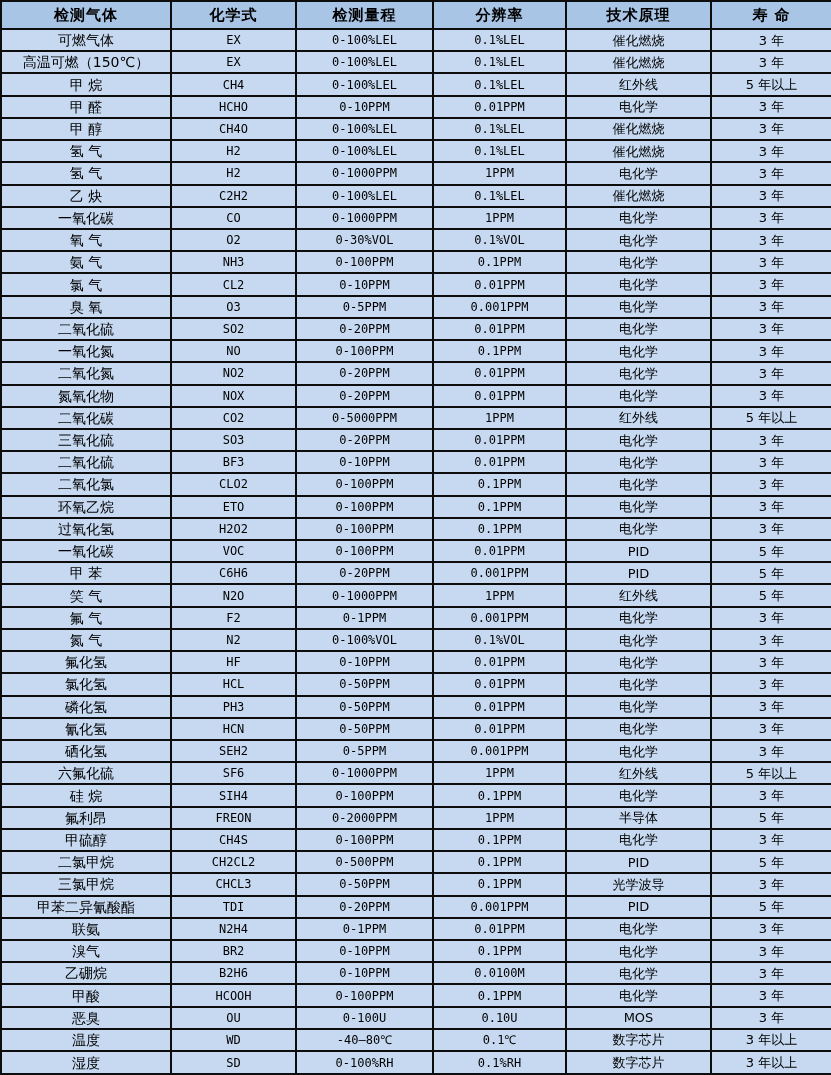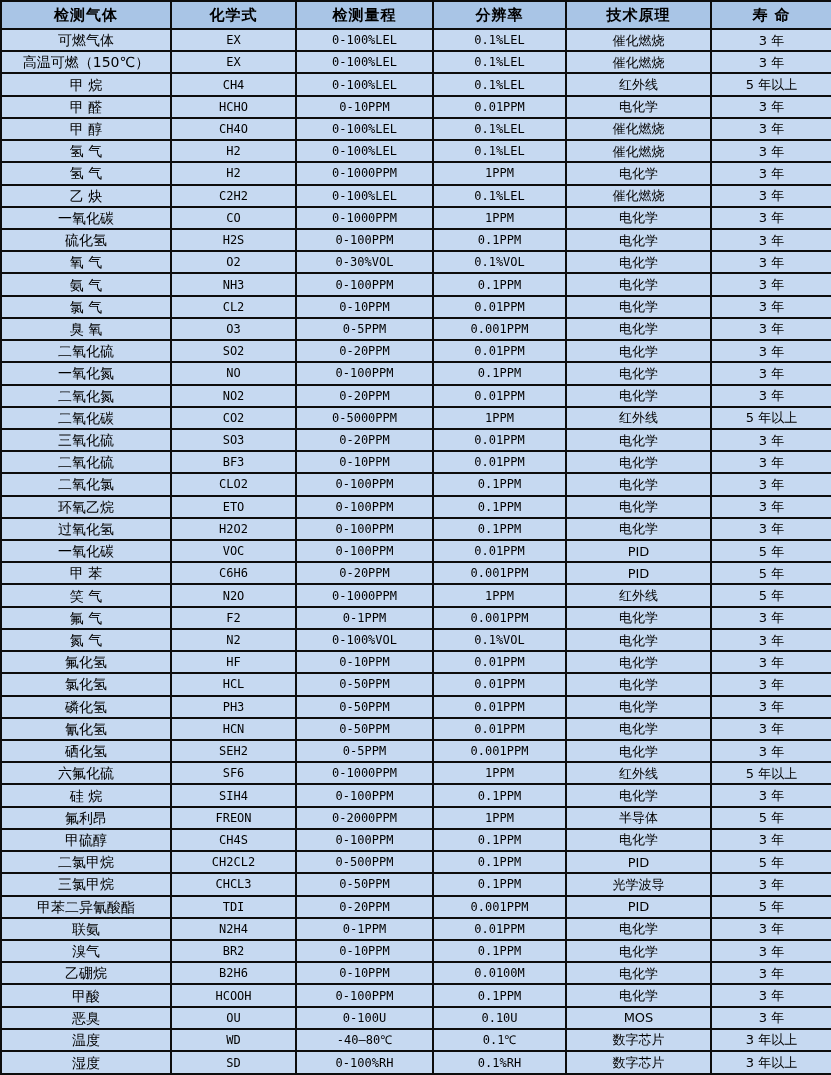--- a/index.html
+++ b/index.html
@@ -146,28 +146,20 @@
         </tr>
         <tr>
           <td class="col-gas">一氧化碳</td>
           <td class="col-formula">CO</td>
           <td class="col-range">0-1000PPM</td>
           <td class="col-resolution">1PPM</td>
           <td class="col-principle">电化学</td>
           <td class="col-lifespan">3 年</td>
         </tr>
         <tr>
-          <td class="col-gas">硫化氢</td>
-          <td class="col-formula">H2S</td>
-          <td class="col-range">0-100PPM</td>
-          <td class="col-resolution">0.1PPM</td>
-          <td class="col-principle">电化学</td>
-          <td class="col-lifespan">3 年</td>
-        </tr>
-        <tr>
           <td class="col-gas">氧 气</td>
           <td class="col-formula">O2</td>
           <td class="col-range">0-30%VOL</td>
           <td class="col-resolution">0.1%VOL</td>
           <td class="col-principle">电化学</td>
           <td class="col-lifespan">3 年</td>
         </tr>
         <tr>
           <td class="col-gas">氨 气</td>
           <td class="col-formula">NH3</td>
@@ -204,20 +196,28 @@
           <td class="col-gas">一氧化氮</td>
           <td class="col-formula">NO</td>
           <td class="col-range">0-100PPM</td>
           <td class="col-resolution">0.1PPM</td>
           <td class="col-principle">电化学</td>
           <td class="col-lifespan">3 年</td>
         </tr>
         <tr>
           <td class="col-gas">二氧化氮</td>
           <td class="col-formula">NO2</td>
+          <td class="col-range">0-20PPM</td>
+          <td class="col-resolution">0.01PPM</td>
+          <td class="col-principle">电化学</td>
+          <td class="col-lifespan">3 年</td>
+        </tr>
+        <tr>
+          <td class="col-gas">氮氧化物</td>
+          <td class="col-formula">NOX</td>
           <td class="col-range">0-20PPM</td>
           <td class="col-resolution">0.01PPM</td>
           <td class="col-principle">电化学</td>
           <td class="col-lifespan">3 年</td>
         </tr>
         <tr>
           <td class="col-gas">二氧化碳</td>
           <td class="col-formula">CO2</td>
           <td class="col-range">0-5000PPM</td>
           <td class="col-resolution">1PPM</td>

